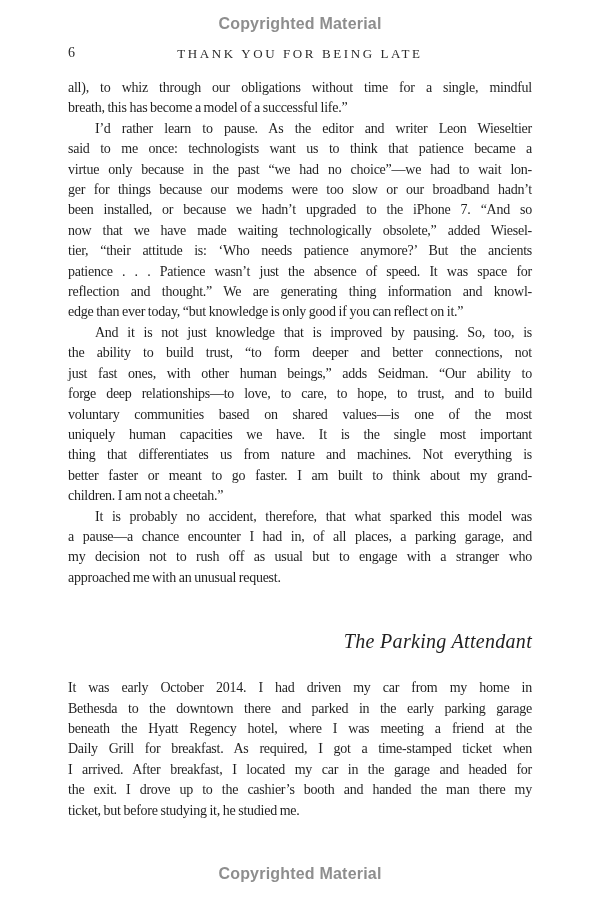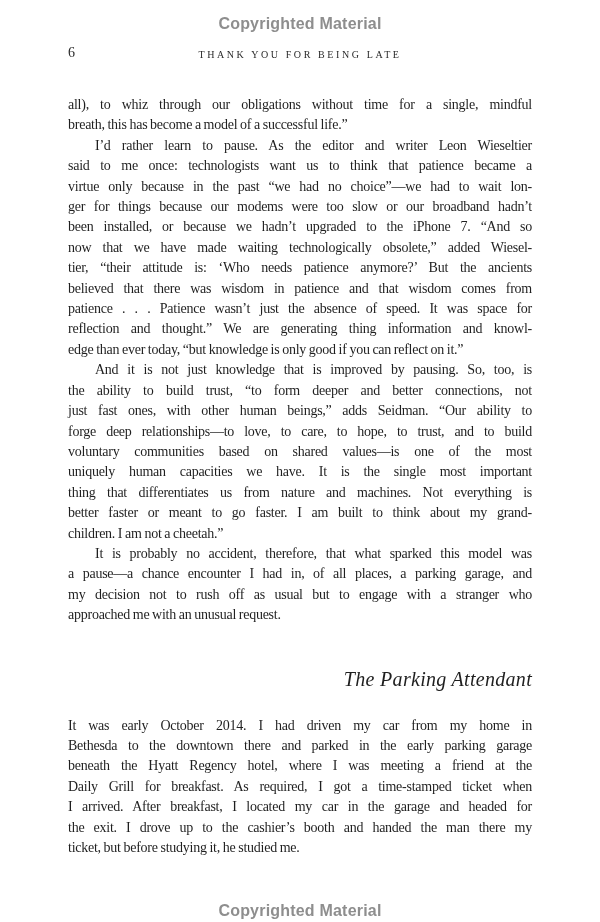--- a/index.html
+++ b/index.html
@@ -38,26 +38,26 @@
   .pagenum {
     position: absolute;
     left: 0;
     top: 0;
     font-size: 14px;
     line-height: 17px;
     letter-spacing: 0.5px;
     color: #2a2a2a;
   }
   .runhead {
-    font-size: 10px;
+    font-size: 13px;
     line-height: 17px;
     letter-spacing: 2.6px;
     color: #2a2a2a;
   }
-  .body-text { margin-top: 34px; }
+  .body-text { margin-top: 17px; }
   .body-text.after { margin-top: 24px; }
   .paragraph { margin: 0; }
   .line {
     font-size: 14px;
     line-height: 20.4px;
     letter-spacing: -0.25px;
     word-spacing: -0.5px;
     text-align: justify;
     text-align-last: justify;
     white-space: nowrap;
@@ -95,21 +95,20 @@
         <div class="line last">breath, this has become a model of a successful life.”</div>
       </div>
       <div class="paragraph">
         <div class="line indent">I’d rather learn to pause. As the editor and writer Leon Wieseltier</div>
         <div class="line">said to me once: technologists want us to think that patience became a</div>
         <div class="line">virtue only because in the past “we had no choice”—we had to wait lon-</div>
         <div class="line">ger for things because our modems were too slow or our broadband hadn’t</div>
         <div class="line">been installed, or because we hadn’t upgraded to the iPhone 7. “And so</div>
         <div class="line">now that we have made waiting technologically obsolete,” added Wiesel-</div>
         <div class="line">tier, “their attitude is: ‘Who needs patience anymore?’ But the ancients</div>
-        <div class="line">believed that there was wisdom in patience and that wisdom comes from</div>
         <div class="line">patience . . . Patience wasn’t just the absence of speed. It was space for</div>
         <div class="line">reflection and thought.” We are generating thing information and knowl-</div>
         <div class="line last">edge than ever today, “but knowledge is only good if you can reflect on it.”</div>
       </div>
       <div class="paragraph">
         <div class="line indent">And it is not just knowledge that is improved by pausing. So, too, is</div>
         <div class="line">the ability to build trust, “to form deeper and better connections, not</div>
         <div class="line">just fast ones, with other human beings,” adds Seidman. “Our ability to</div>
         <div class="line">forge deep relationships—to love, to care, to hope, to trust, and to build</div>
         <div class="line">voluntary communities based on shared values—is one of the most</div>

